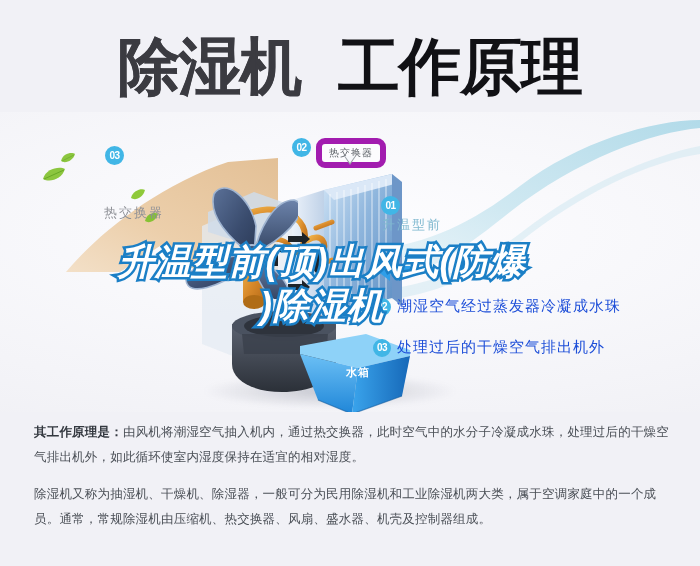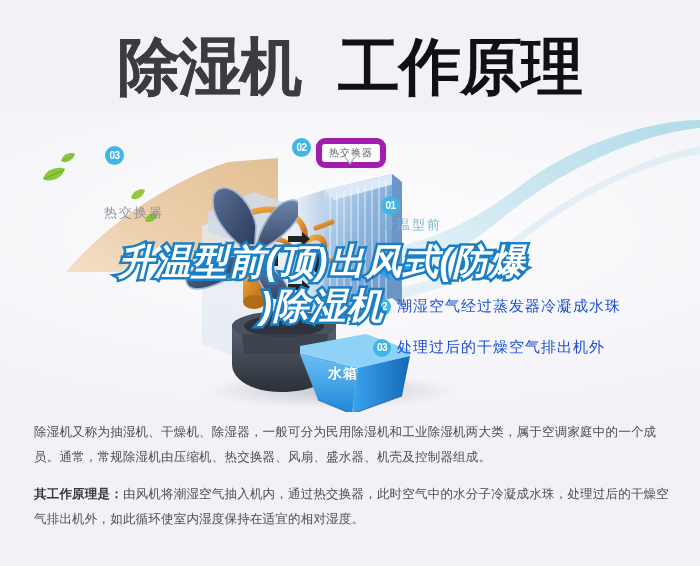--- a/index.html
+++ b/index.html
@@ -56,22 +56,22 @@
 
   
   .fan{position:absolute;left:168px;top:52px;width:130px;height:135px;}
 
   
   .machine{position:absolute;left:196px;top:36px;width:230px;height:250px;}
 
   
   .tank{position:absolute;left:296px;top:222px;width:118px;height:84px;}
   .tank-label{
-    position:absolute;left:328px;top:253px;
-    font-size:14px;color:#ffffff;font-weight:700;letter-spacing:1px;
+    position:absolute;left:346px;top:253px;
+    font-size:11px;color:#ffffff;font-weight:700;letter-spacing:1px;
   }
 
   
   .badge{
     position:absolute;width:19px;height:19px;border-radius:50%;
     background:#ffffff;border:2px solid #35aee0;
     color:#2ba3da;font-size:10px;font-weight:700;
     display:flex;align-items:center;justify-content:center;
     letter-spacing:-0.5px;
     box-sizing:border-box;
@@ -330,17 +330,17 @@
       <span class="txt">处理过后的干燥空气排出机外</span>
     </div>
   </div>
 
   <div class="watermark">
     <div>升温型前(顶)出风式(防爆</div>
     <div>)除湿机</div>
   </div>
 
   <div class="copy">
+    <p><span class="lead">其工作原理是：</span><span>由风机将潮湿空气抽入机内，通过热交换器，此时空气中的水分子冷凝成水珠，处理过后的干燥空气排出机外，如此循环使室内湿度保持在适宜的相对湿度。</span></p>
     <p>除湿机又称为抽湿机、干燥机、除湿器，一般可分为民用除湿机和工业除湿机两大类，属于空调家庭中的一个成员。通常，常规除湿机由压缩机、热交换器、风扇、盛水器、机壳及控制器组成。</p>
-    <p><span class="lead">其工作原理是：</span><span>由风机将潮湿空气抽入机内，通过热交换器，此时空气中的水分子冷凝成水珠，处理过后的干燥空气排出机外，如此循环使室内湿度保持在适宜的相对湿度。</span></p>
   </div>
 
 </div>
 
 </body></html>

